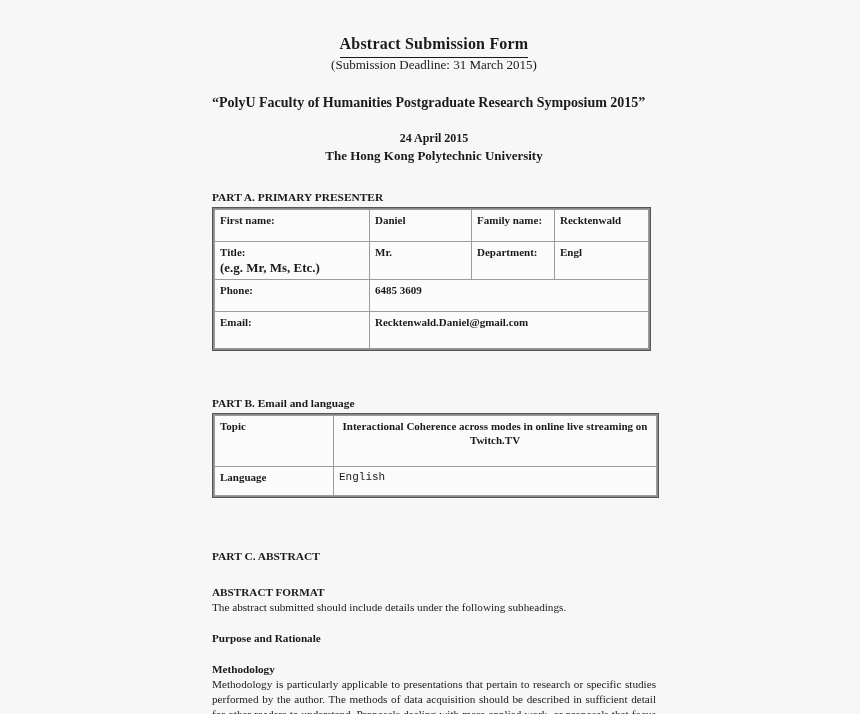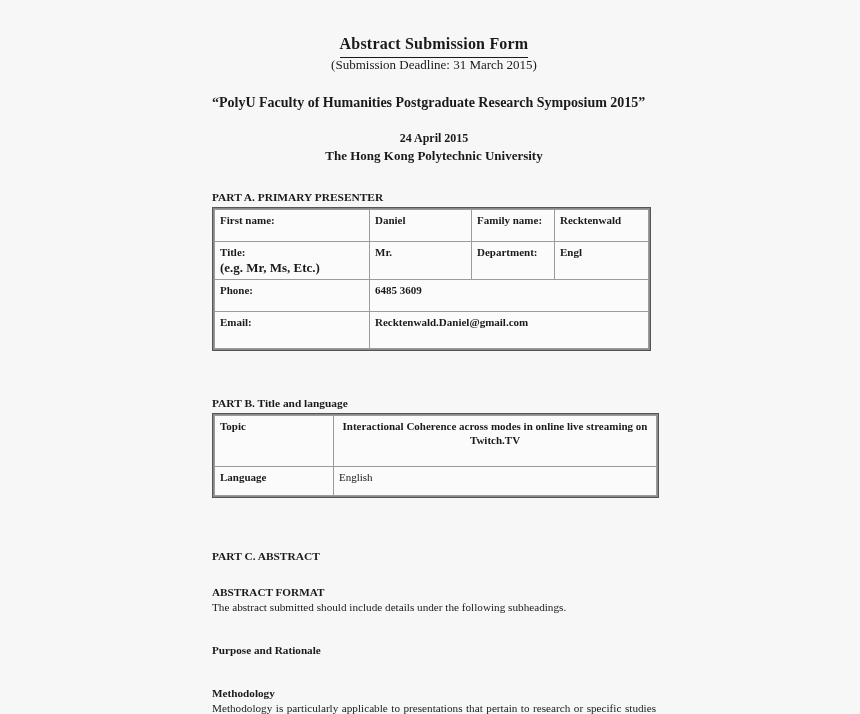--- a/index.html
+++ b/index.html
@@ -105,20 +105,21 @@
     line-height: 0;
   }
   td.lbl {
     font-weight: bold;
   }
   td.val {
     font-weight: bold;
   }
   td.val-plain {
     font-weight: normal;
+    font-family: Liberation Mono, monospace;
   }
   .sub-note {
     display: block;
     font-weight: bold;
     font-size: 13px;
     margin-top: 1px;
     line-height: 1.25;
   }
   .cell-h36 { height: 25px; }
   .cell-h40 { height: 30px; }
@@ -131,21 +132,21 @@
     font-size: 11.2px;
     margin: 0 0 0px 0;
     line-height: 1.35;
   }
   .body-text {
     font-size: 11.2px;
     line-height: 1.32;
     text-align: justify;
     margin: 0;
   }
-  .blk { margin-top: 28px; }
+  .blk { margin-top: 16px; }
   .blk-first { margin-top: 21px; }
 </style>
 </head>
 <body>
 
 <div class="page">
   <div class="content">
 
     <h1 class="doc-title"><span>Abstract Submission Form</span></h1>
     <p class="doc-subtitle">(Submission Deadline: 31 March 2015)</p>
@@ -186,21 +187,21 @@
             <tr>
               <td class="lbl cell-h40">Email:</td>
               <td class="val cell-h40" colspan="3">Recktenwald.Daniel@gmail.com</td>
             </tr>
           </tbody>
         </table>
       </div>
     </div>
 
     <div class="part-b-wrap">
-      <div class="part-heading">PART B. Title and language</div>
+      <div class="part-heading">PART B. Email and language</div>
       <div class="outer-frame">
         <table class="form-table tb">
           <colgroup>
             <col style="width:119px">
             <col style="width:323px">
           </colgroup>
           <tbody>
             <tr>
               <td class="lbl" style="height:44px">Topic</td>
               <td class="cell-topic">Interactional Coherence across modes in online live streaming on Twitch.TV</td>

